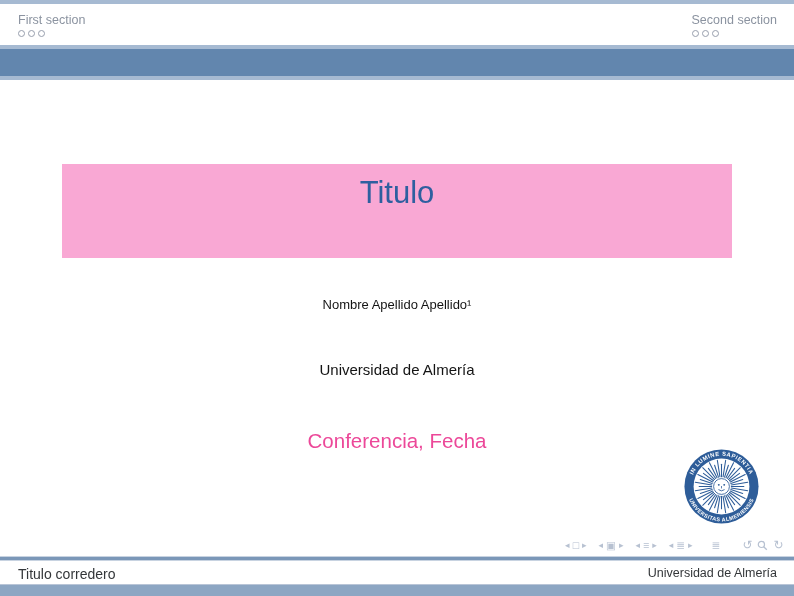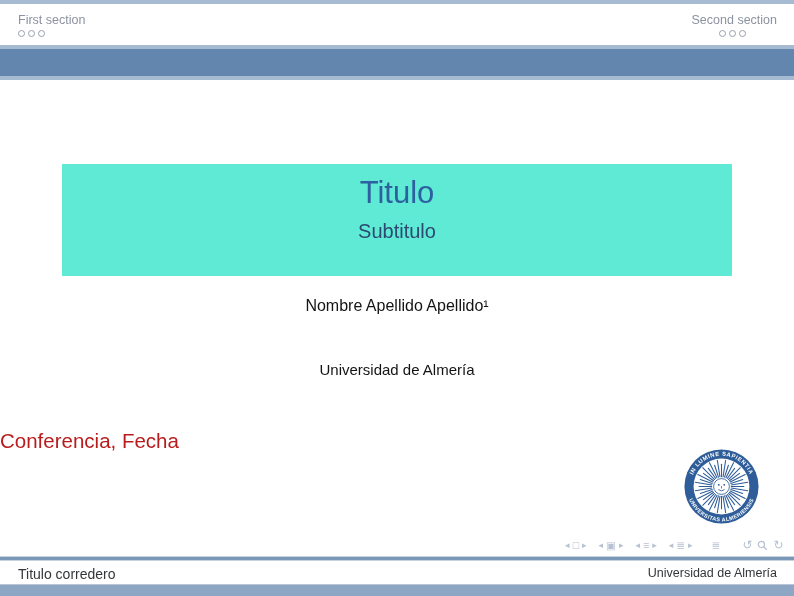--- a/index.html
+++ b/index.html
@@ -7,37 +7,37 @@
     position:relative;width:794px;height:596px;overflow:hidden;background:#ffffff;
     font-family:"Liberation Sans", sans-serif;
   }
   
   .bar-top{position:absolute;left:0;top:0;width:100%;height:4px;background:#a6bad2;}
   .stripe-a{position:absolute;left:0;top:45px;width:100%;height:4px;background:#a6bad2;}
   .band-dark{position:absolute;left:0;top:49px;width:100%;height:27px;background:#6286ae;}
   .stripe-b{position:absolute;left:0;top:76px;width:100%;height:4px;background:#a6bad2;}
   
   .head-left{position:absolute;left:18px;top:13px;text-align:left;}
-  .head-right{position:absolute;right:17px;top:13px;text-align:center;}
+  .head-right{position:absolute;right:17px;top:13px;text-align:left;}
   .head-label{font-size:12.5px;color:#8b93a0;line-height:14px;white-space:nowrap;}
   .dots{margin-top:3px;height:9px;}
   .dot{display:inline-block;width:7px;height:7px;border:1px solid #979ead;border-radius:50%;
        margin-right:3px;background:transparent;box-sizing:border-box;vertical-align:top;}
   
-  .titlebox{position:absolute;left:62px;top:164px;width:670px;height:112px;background:#5eead4;
+  .titlebox{position:absolute;left:62px;top:164px;width:670px;height:94px;background:#f9a8d4;
             text-align:center;box-sizing:border-box;padding-top:11px;}
   .title{font-size:31px;line-height:36px;color:#2e5f9f;}
   .subtitle{font-size:20px;line-height:26px;color:#2c4a70;margin-top:7px;}
   
   .author{position:absolute;left:0;top:297px;width:100%;text-align:center;
-          font-size:16px;color:#141414;}
+          font-size:13px;color:#141414;}
   .institute{position:absolute;left:0;top:359px;width:100%;text-align:center;
              font-size:15px;line-height:21px;color:#141414;}
-  .date{position:absolute;left:0;top:429px;width:100%;
-        font-size:20.5px;color:#b91c1c;}
+  .date{position:absolute;left:0;top:429px;width:100%;text-align:center;
+        font-size:20.5px;color:#ec4899;}
   
   .logo{position:absolute;left:683px;top:447px;}
   .logo text{font-family:"Liberation Sans", sans-serif;}
   .ray{stroke:#2e5d99;stroke-width:1.1;stroke-linecap:round;}
   
   .navbar{position:absolute;top:538px;right:8px;height:15px;display:flex;align-items:center;
           color:#b7c1d1;font-size:10.5px;line-height:15px;}
   .navgrp{display:inline-flex;align-items:center;margin-left:9px;}
   .navgrp span{margin:0 1.5px;}
   .nav-arrow{font-size:9px;}
@@ -71,21 +71,20 @@
     <div class="head-label">Second section</div>
     <div class="dots"><span class="dot"></span><span class="dot"></span><span class="dot"></span></div>
   </div>
 
   <div class="stripe-a"></div>
   <div class="band-dark"></div>
   <div class="stripe-b"></div>
 
   <div class="titlebox">
     <div class="title">Titulo</div>
-    <div class="subtitle">Subtitulo</div>
   </div>
 
   <div class="author">Nombre Apellido Apellido¹</div>
 
   <div class="institute">
     <div>Universidad de Almería</div>
   </div>
 
   <div class="date">Conferencia, Fecha</div>
 

